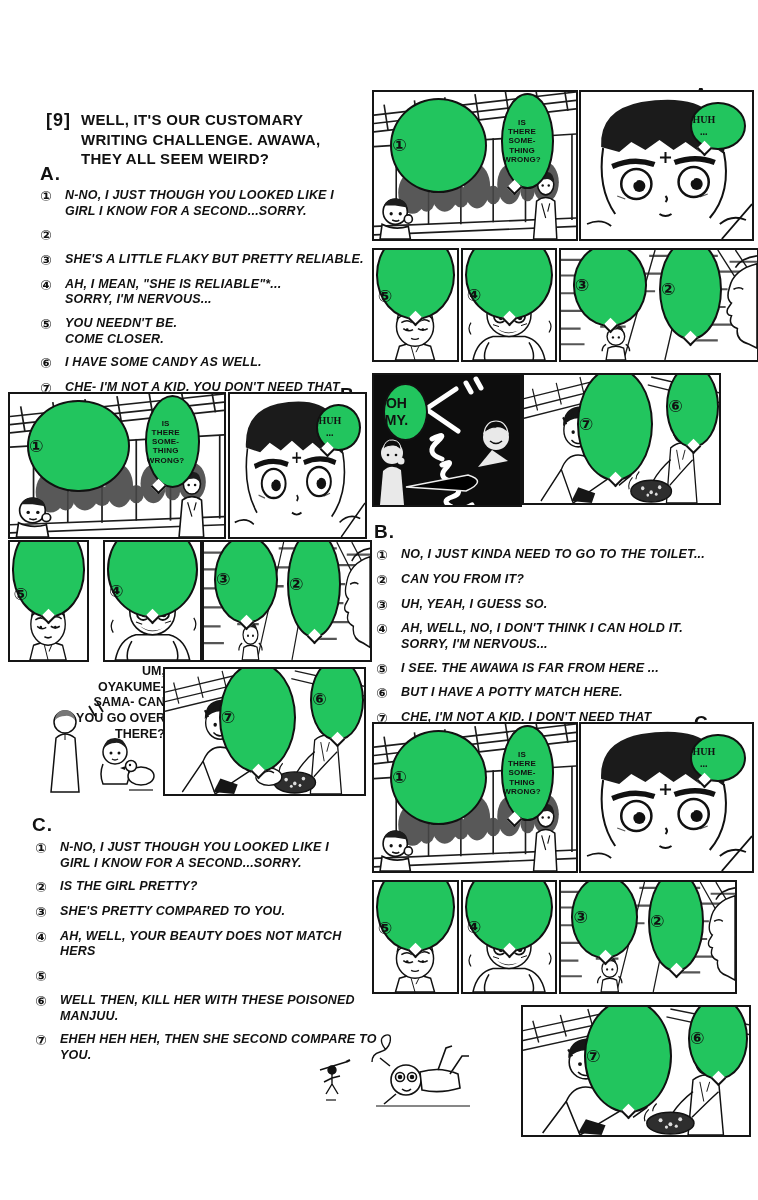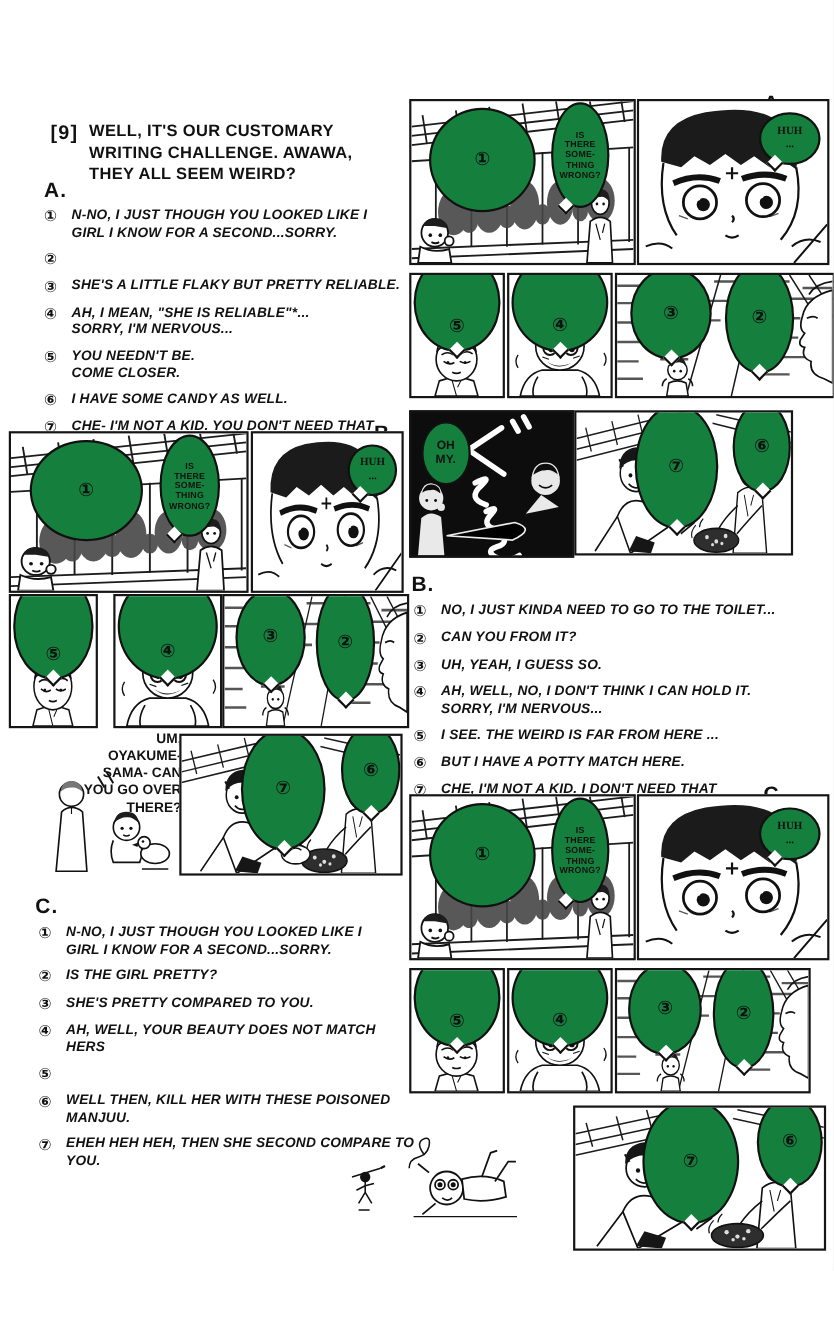--- a/index.html
+++ b/index.html
@@ -18,32 +18,32 @@
   
   .list{position:absolute;display:flex;flex-direction:column;}
   .li{display:flex;gap:9px;margin-bottom:8px;}
   .li .num{font-size:14px;line-height:1.2;flex:0 0 16px;font-weight:bold;}
   .li .txt{font-size:12.5px;font-weight:bold;line-height:1.25;letter-spacing:.2px;font-style:italic;}
   
   .panel{position:absolute;background:#fff;border:2.5px solid #151515;overflow:hidden;}
   .panel svg{position:absolute;inset:0;width:100%;height:100%;}
   .panel-dark{background:#0d0d0d;}
   
-  .balloon{position:absolute;background:#15803d;border:2px solid #111;border-radius:50%;
-    display:flex;align-items:center;justify-content:center;text-align:center;font-weight:bold;}
+  .balloon{position:absolute;background:#22c55e;border:2px solid #111;border-radius:50%;
+    display:flex;align-items:center;justify-content:flex-start;text-align:center;font-weight:bold;}
   .bnum{font-size:17px;}
   .balloon-cut{align-items:flex-end;padding-bottom:14%;box-sizing:border-box;}
   .tail-c::after,.tail-l::after{
     content:"";position:absolute;width:9px;height:9px;background:#fff;
     border-right:2px solid #111;border-bottom:2px solid #111;
     transform:rotate(45deg);bottom:-6px;left:50%;margin-left:-5px;}
   .tail-l::after{left:22%;}
   .small-balloon{font-size:8px;line-height:1.15;letter-spacing:.2px;}
   .huh-balloon{font-size:10px;line-height:1.2;font-family:Liberation Serif, serif;}
-  .ohmy-balloon{font-size:11px;line-height:1.2;}
+  .ohmy-balloon{font-size:14px;line-height:1.2;}
   
   .um-note{position:absolute;font-size:12.5px;font-weight:bold;line-height:1.25;text-align:right;}
   .sketch{position:absolute;}
   .no-duck .duck{display:none;}
 </style>
 </head>
 <body>
 
 <div class="page">
 
@@ -343,21 +343,21 @@
         <span class="num">③</span>
         <span class="txt pre">UH, YEAH, I GUESS SO.</span>
       </div>
     <div class="li">
         <span class="num">④</span>
         <span class="txt pre">AH, WELL, NO, I DON'T THINK I CAN HOLD IT.
 SORRY, I'M NERVOUS...</span>
       </div>
     <div class="li">
         <span class="num">⑤</span>
-        <span class="txt pre">I SEE. THE WEIRD IS FAR FROM HERE ...</span>
+        <span class="txt pre">I SEE. THE AWAWA IS FAR FROM HERE ...</span>
       </div>
     <div class="li">
         <span class="num">⑥</span>
         <span class="txt pre">BUT I HAVE A POTTY MATCH HERE.</span>
       </div>
     <div class="li">
         <span class="num">⑦</span>
         <span class="txt pre">CHE, I'M NOT A KID. I DON'T NEED THAT
 KINDA THING...</span>
       </div>

